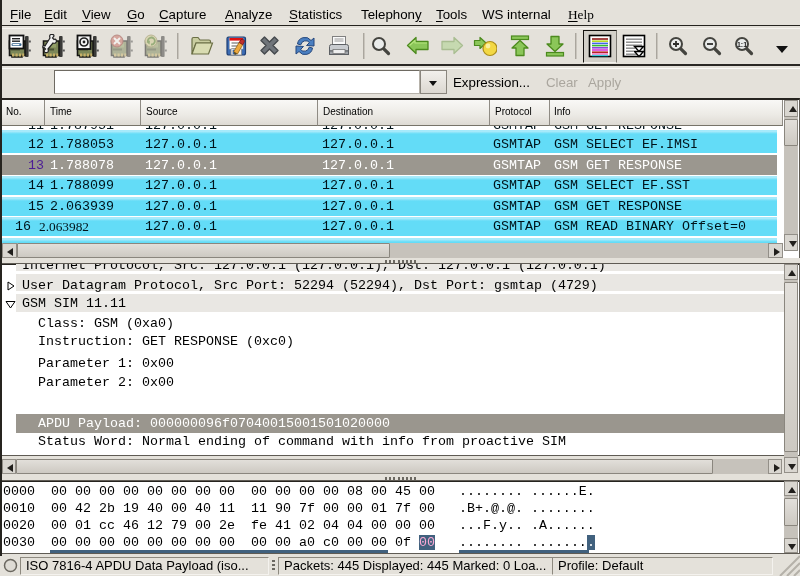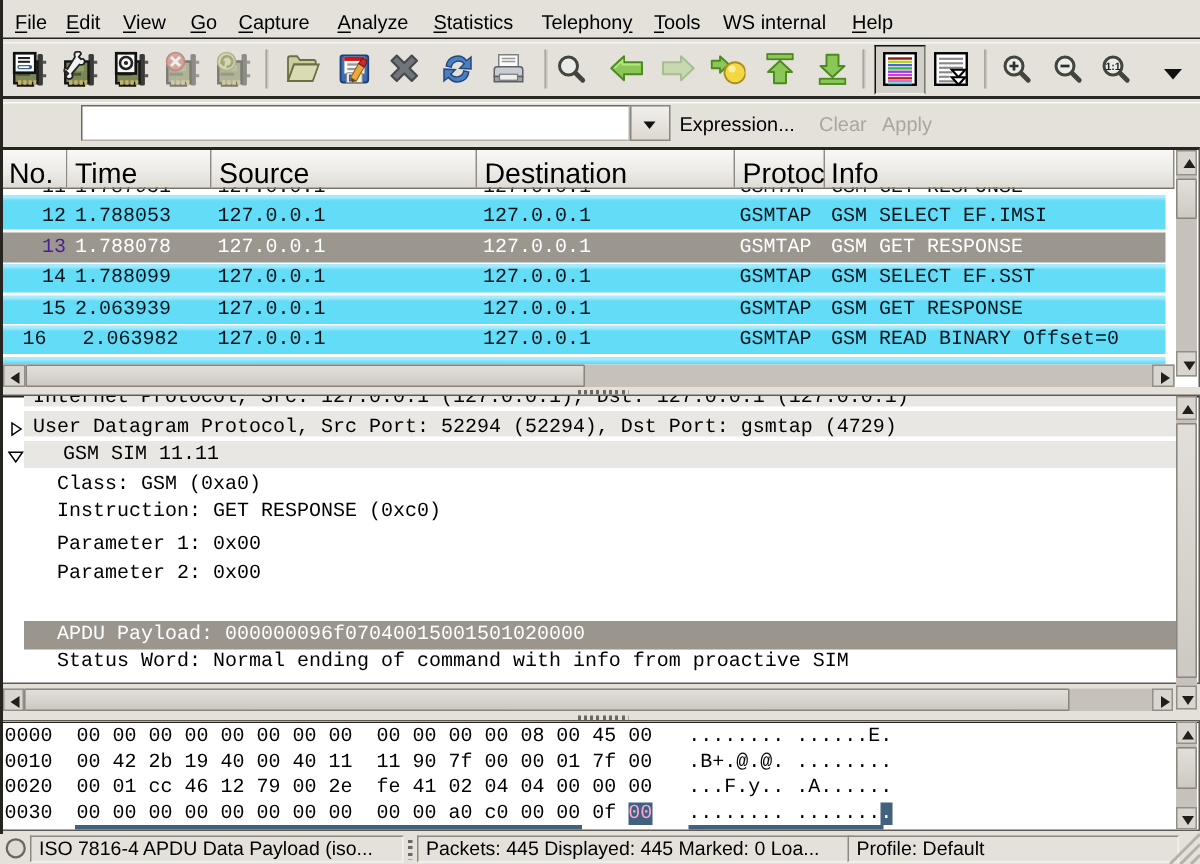--- a/index.html
+++ b/index.html
@@ -12,21 +12,21 @@
 .mi{position:absolute;top:7.5px;font-size:13.3px;line-height:14px;}
 #toolbar{left:0;top:27.5px;width:800px;height:38px;background:#e4e1da;border-bottom:2px solid #2a2824;border-top:1px solid #f6f4f0;}
 .tsep{position:absolute;top:4px;width:2px;height:26px;background:#c9c5bd;border-left:1px solid #aaa69e;}
 .ticon{position:absolute;top:5.5px;width:24px;height:24px;}
 
 #filterbar{left:0;top:67.5px;width:800px;height:31px;background:#e4e1da;border-top:1px solid #fbfaf8;}
 #fentry{left:54px;top:1.5px;width:366px;height:24px;background:#fff;border:1px solid #6e6a62;border-bottom-color:#b6b2aa;border-right-color:#b6b2aa;}
 #fdrop{left:420px;top:1.5px;width:27px;height:24px;background:linear-gradient(#f2f0ec,#dcd8d1);border:1px solid #8a867e;}
 
 #plist{left:0;top:98px;width:800px;height:160px;background:#fff;border:1px solid #5f5b54;border-top:2px solid #26241f;border-bottom:none;}
-.hbtn{position:absolute;top:0;height:26px;background:linear-gradient(#f9f8f6,#eceae5 60%,#dedbd4);border-right:1px solid #8f8b84;border-bottom:1px solid #777369;padding-left:5px;padding-top:6px;font-size:19px;}
+.hbtn{position:absolute;top:0;height:26px;background:linear-gradient(#f9f8f6,#eceae5 60%,#dedbd4);border-right:1px solid #8f8b84;border-bottom:1px solid #777369;padding-left:5px;padding-top:6px;font-size:10px;}
 .prow{position:absolute;left:1px;width:775px;height:19px;}
 .cyan{background:linear-gradient(#a6eafb 0px,#a6eafb 1.5px,#63dcf7 4px);}
 .cell{position:absolute;top:2px;font-family:"Liberation Mono",monospace;font-size:13.33px;line-height:15px;white-space:pre;color:#00131a;}
 
 .sbtrack{position:absolute;background:#c6c2bb;}
 .sbthumb{position:absolute;background:linear-gradient(#e2dfda,#cdc9c2);border:1px solid #8a867e;border-radius:1px;}
 .sbbtn{position:absolute;background:#d9d6d0;border:1px solid #938f88;}
 .arr{position:absolute;width:0;height:0;}
 
 #dpane{left:0;top:263px;width:800px;height:193px;background:#fff;border:1px solid #5f5b54;box-shadow:inset 1px 1px 0 #26241f;overflow:hidden;}
@@ -47,21 +47,21 @@
     <span class="mi" style="left:10px;"><u>F</u>ile</span>
     <span class="mi" style="left:44px;"><u>E</u>dit</span>
     <span class="mi" style="left:82px;"><u>V</u>iew</span>
     <span class="mi" style="left:127px;"><u>G</u>o</span>
     <span class="mi" style="left:159px;"><u>C</u>apture</span>
     <span class="mi" style="left:225px;"><u>A</u>nalyze</span>
     <span class="mi" style="left:289px;"><u>S</u>tatistics</span>
     <span class="mi" style="left:361px;">Telephon<u>y</u></span>
     <span class="mi" style="left:436px;"><u>T</u>ools</span>
     <span class="mi" style="left:482px;">WS internal</span>
-    <span class="mi" style="left:568px;"><u>H</u>elp</span>
+    <span class="mi" style="left:568px;font-family:Liberation Serif, serif;"><u>H</u>elp</span>
   </div>
   <div class="abs" id="toolbar">
     <svg width="0" height="0" style="position:absolute">
         <defs>
       <g id="pcb">
             <rect x="17" y="2" width="3.6" height="21" fill="#3a3a38" rx="1"></rect>
             <rect x="20.6" y="6.5" width="2.2" height="2" fill="#555"></rect>
             <rect x="20.6" y="15.5" width="2.2" height="2" fill="#555"></rect>
             <path d="M1.5 7 L17 7 L17 21.5 L14 21.5 L14 23 L4 23 L4 21.5 L1.5 21.5 Z" fill="#7c8758" stroke="#161613" stroke-width="1.6"></path>
             <rect x="3.5" y="9" width="4" height="3.5" fill="#5a6540"></rect>
@@ -257,21 +257,21 @@
     <div class="prow cyan" style="top:96.6px;">
       <span class="cell" style="left:0;width:42px;text-align:right;">15</span>
         <span class="cell" style="left:48px;">2.063939</span>
         <span class="cell" style="left:143px;">127.0.0.1</span>
         <span class="cell" style="left:320px;">127.0.0.1</span>
         <span class="cell" style="left:491px;">GSMTAP</span>
         <span class="cell" style="left:552px;">GSM GET RESPONSE</span>
     </div>
     <div class="prow cyan" style="top:117.3px;">
       <span class="cell" style="left:0;width:42px;text-align:center;">16</span>
-        <span class="cell" style="left:53px;">2.063982</span>
+        <span class="cell" style="left:37px;font-family:Liberation Serif, serif;">2.063982</span>
         <span class="cell" style="left:143px;">127.0.0.1</span>
         <span class="cell" style="left:320px;">127.0.0.1</span>
         <span class="cell" style="left:491px;">GSMTAP</span>
         <span class="cell" style="left:552px;">GSM READ BINARY Offset=0</span>
     </div>
     <div class="prow cyan" style="top:138px;height:5px;"></div>
     <div class="abs" style="left:0;top:142.5px;width:782px;height:16.5px;background:#e4e1da;"></div>
   </div>
 
   <div class="sbtrack" style="left:784px;top:100px;width:14px;height:151px;"></div>
@@ -291,21 +291,21 @@
       <span class="arr" style="left:5px;top:3.5px;border-top:4.5px solid transparent;border-bottom:4.5px solid transparent;border-left:6px solid #211f1c;"></span>
     </div>
   <div class="abs" id="splitter1" style="left:0;top:258px;width:800px;height:5px;background:#e4e1da;"></div>
   <div class="abs" id="dpane">
     <div class="dband" style="top:0;height:7.3px;"></div>
     <div class="dband" style="top:9.6px;height:17.8px;"></div>
     <div class="dband" style="top:30px;height:18.2px;"></div>
     <div class="dband" style="top:149.75px;height:18.75px;background:#9a968e;"></div>
     <div class="dline" style="left:21px;top:-6.00px;">Internet Protocol, Src: 127.0.0.1 (127.0.0.1), Dst: 127.0.0.1 (127.0.0.1)</div>
     <div class="dline" style="left:21px;top:14.00px;">User Datagram Protocol, Src Port: 52294 (52294), Dst Port: gsmtap (4729)</div>
-    <div class="dline" style="left:21px;top:32.00px;margin-left:20px;">GSM SIM 11.11</div>
+    <div class="dline" style="left:21px;top:32.00px;">GSM SIM 11.11</div>
     <div class="dline" style="left:37px;top:51.50px;">Class: GSM (0xa0)</div>
     <div class="dline" style="left:37px;top:70.25px;">Instruction: GET RESPONSE (0xc0)</div>
     <div class="dline" style="left:37px;top:91.50px;">Parameter 1: 0x00</div>
     <div class="dline" style="left:37px;top:111.00px;">Parameter 2: 0x00</div>
     <div class="dline" style="left:37px;top:152.00px;color:#fff;">APDU Payload: 000000096f07040015001501020000</div>
     <div class="dline" style="left:37px;top:170.25px;">Status Word: Normal ending of command with info from proactive SIM</div>
     <svg class="abs" style="left:5px;top:17px;width:10px;height:10px;">
         <path d="M2 1 L8 5 L2 9 Z" fill="none" stroke="#000" stroke-width="1"></path>
       </svg>
     <svg class="abs" style="left:4px;top:35px;width:11px;height:10px;">
@@ -354,18 +354,18 @@
       </div>
   </div>
   <div class="abs" id="status">
     <svg class="abs" style="left:3px;top:2px;width:15px;height:15px;">
         <circle cx="7.5" cy="7.5" r="6" fill="#dedbd4" stroke="#6a675f" stroke-width="1.5"></circle>
       </svg>
     <div class="sbox" style="left:20px;width:249px;">ISO 7816-4 APDU Data Payload (iso...</div>
     <div class="abs" style="left:272px;top:4px;width:3px;height:13px;background-image:repeating-linear-gradient(#6b6861 0 2px,transparent 2px 4.2px);"></div>
     <div class="sbox" style="left:278px;width:292px;">Packets: 445 Displayed: 445 Marked: 0 Loa...</div>
     <div class="abs" style="left:573px;top:4px;width:3px;height:13px;background-image:repeating-linear-gradient(#6b6861 0 2px,transparent 2px 4.2px);"></div>
-    <div class="sbox" style="left:565px;width:221px;">Profile: Default</div>
+    <div class="sbox" style="left:552px;width:221px;">Profile: Default</div>
     <svg class="abs" style="left:768px;top:-1px;width:32px;height:21px;">
         <path d="M32 1 L12 21 M32 8 L19 21 M32 15 L26 21" stroke="#b5b1a9" stroke-width="2"></path>
       </svg>
   </div>
 </div>
 
 </body></html>

